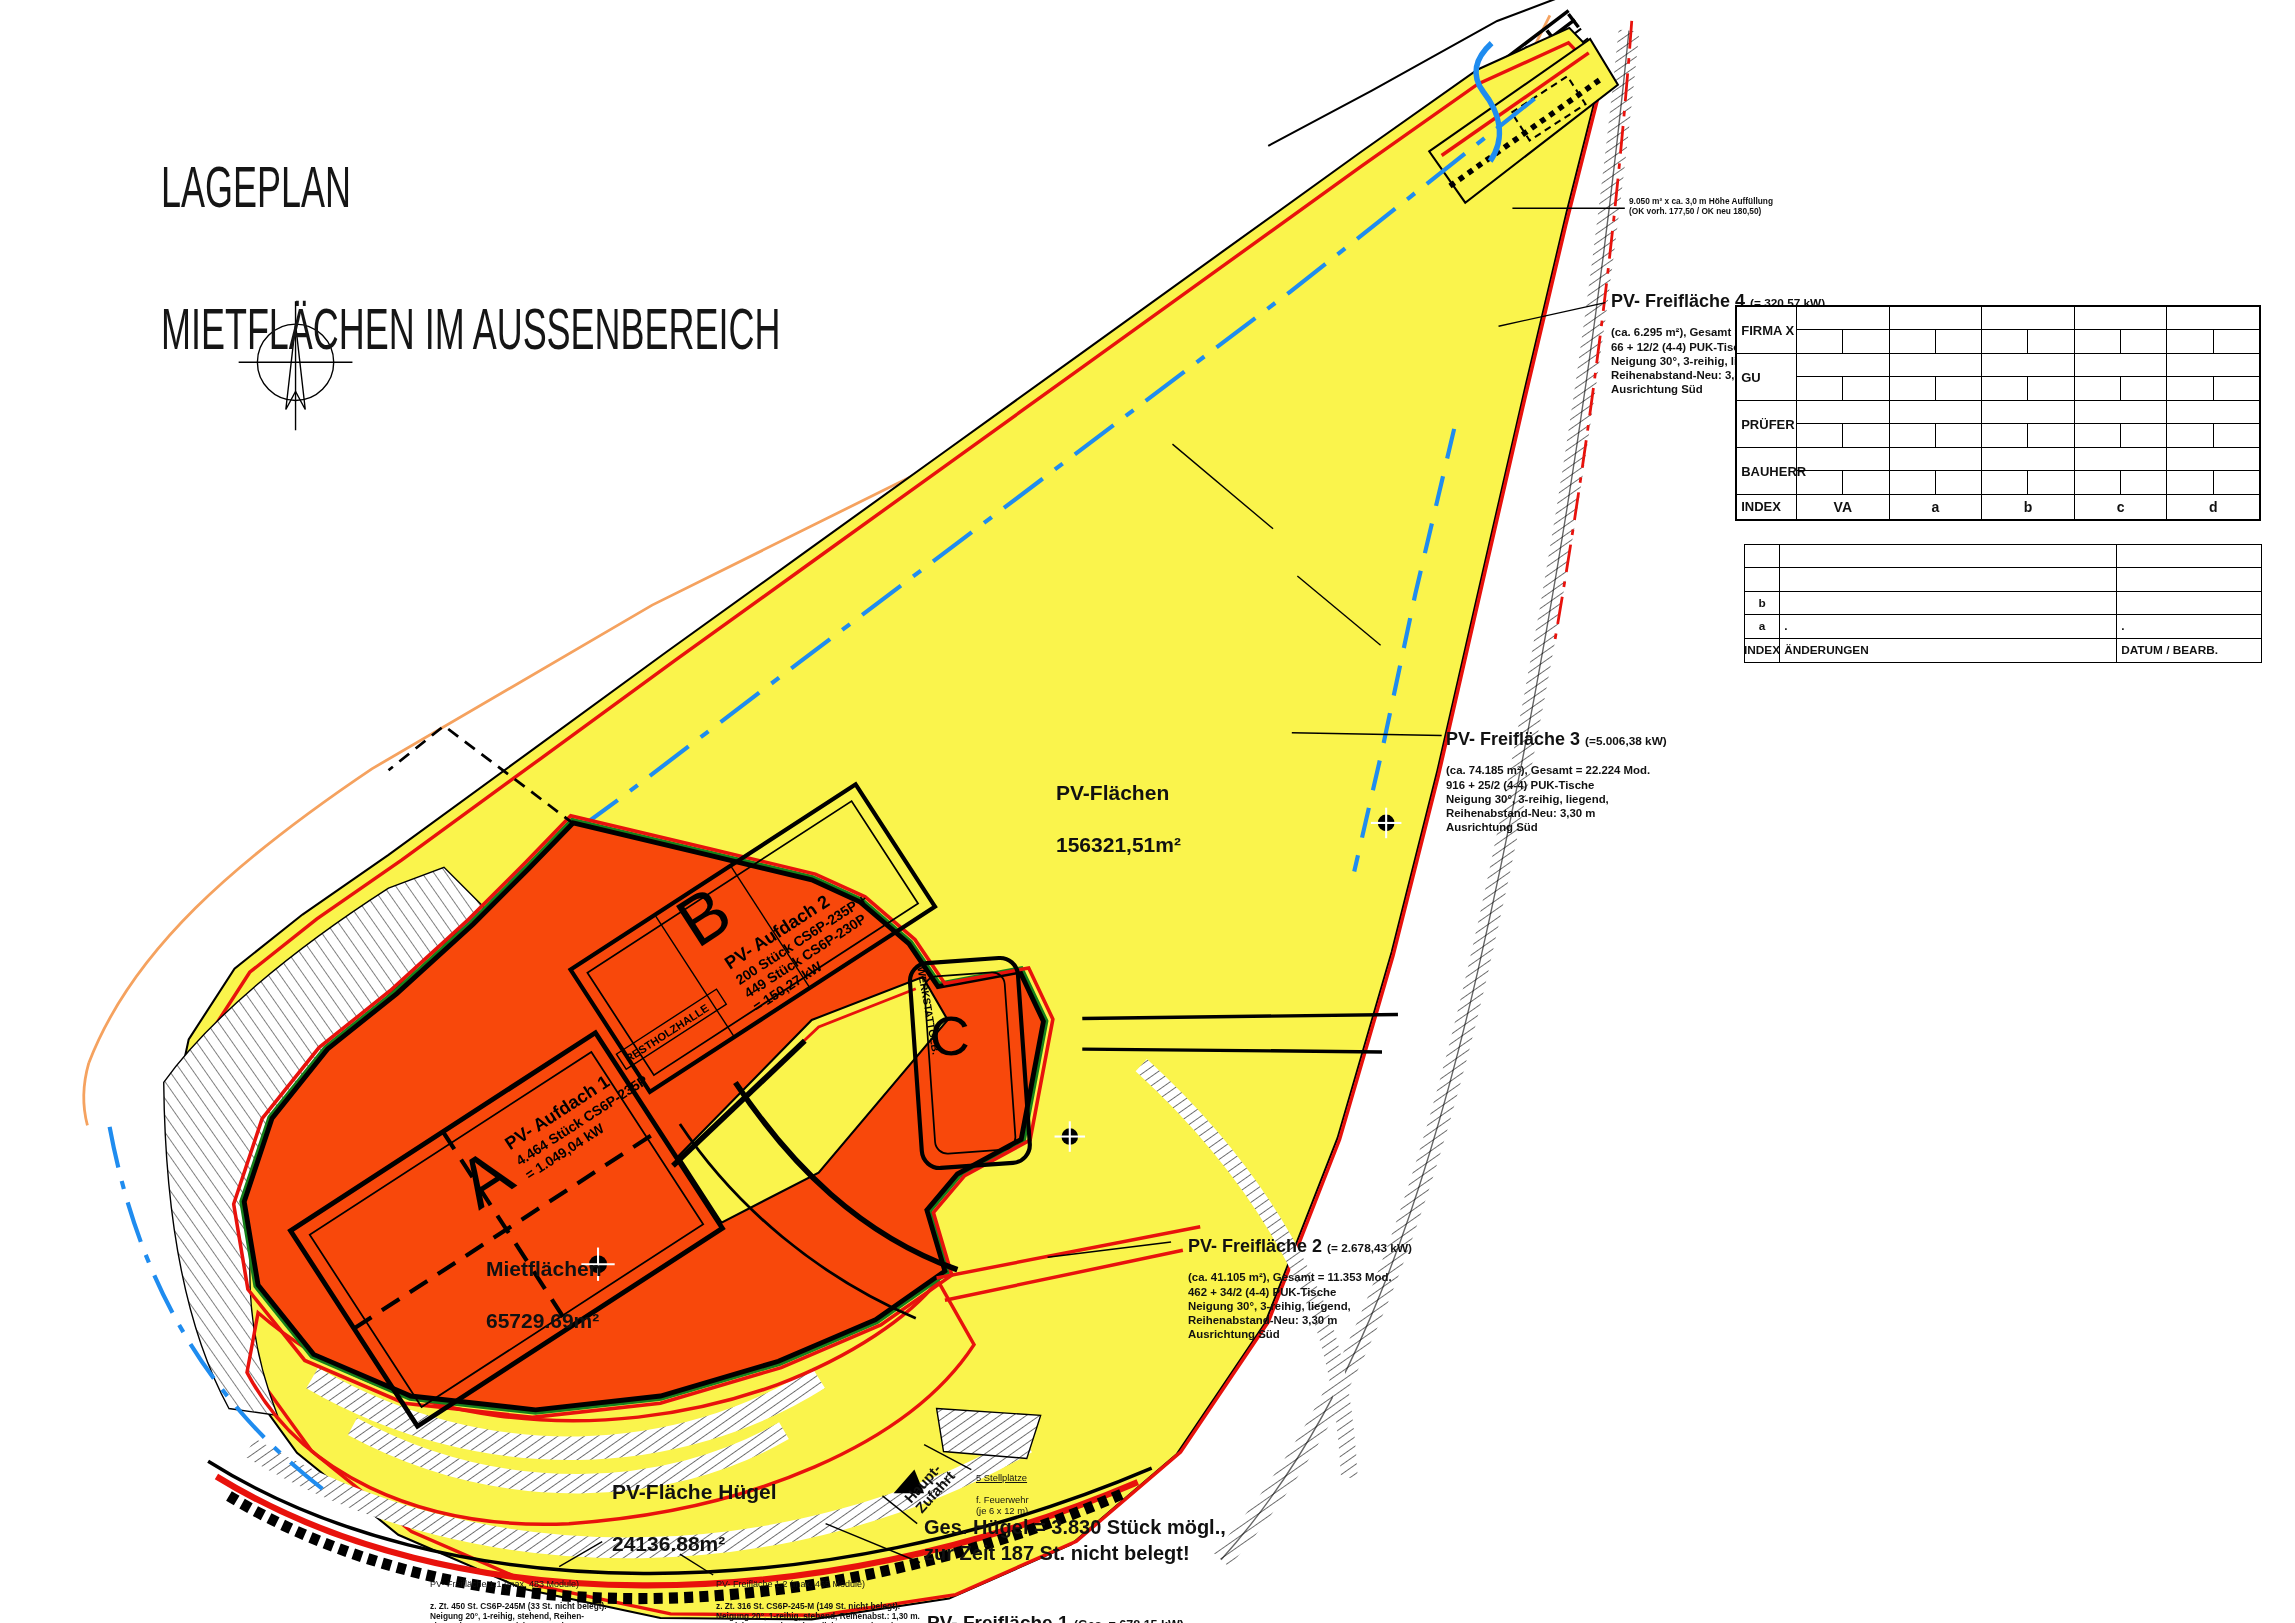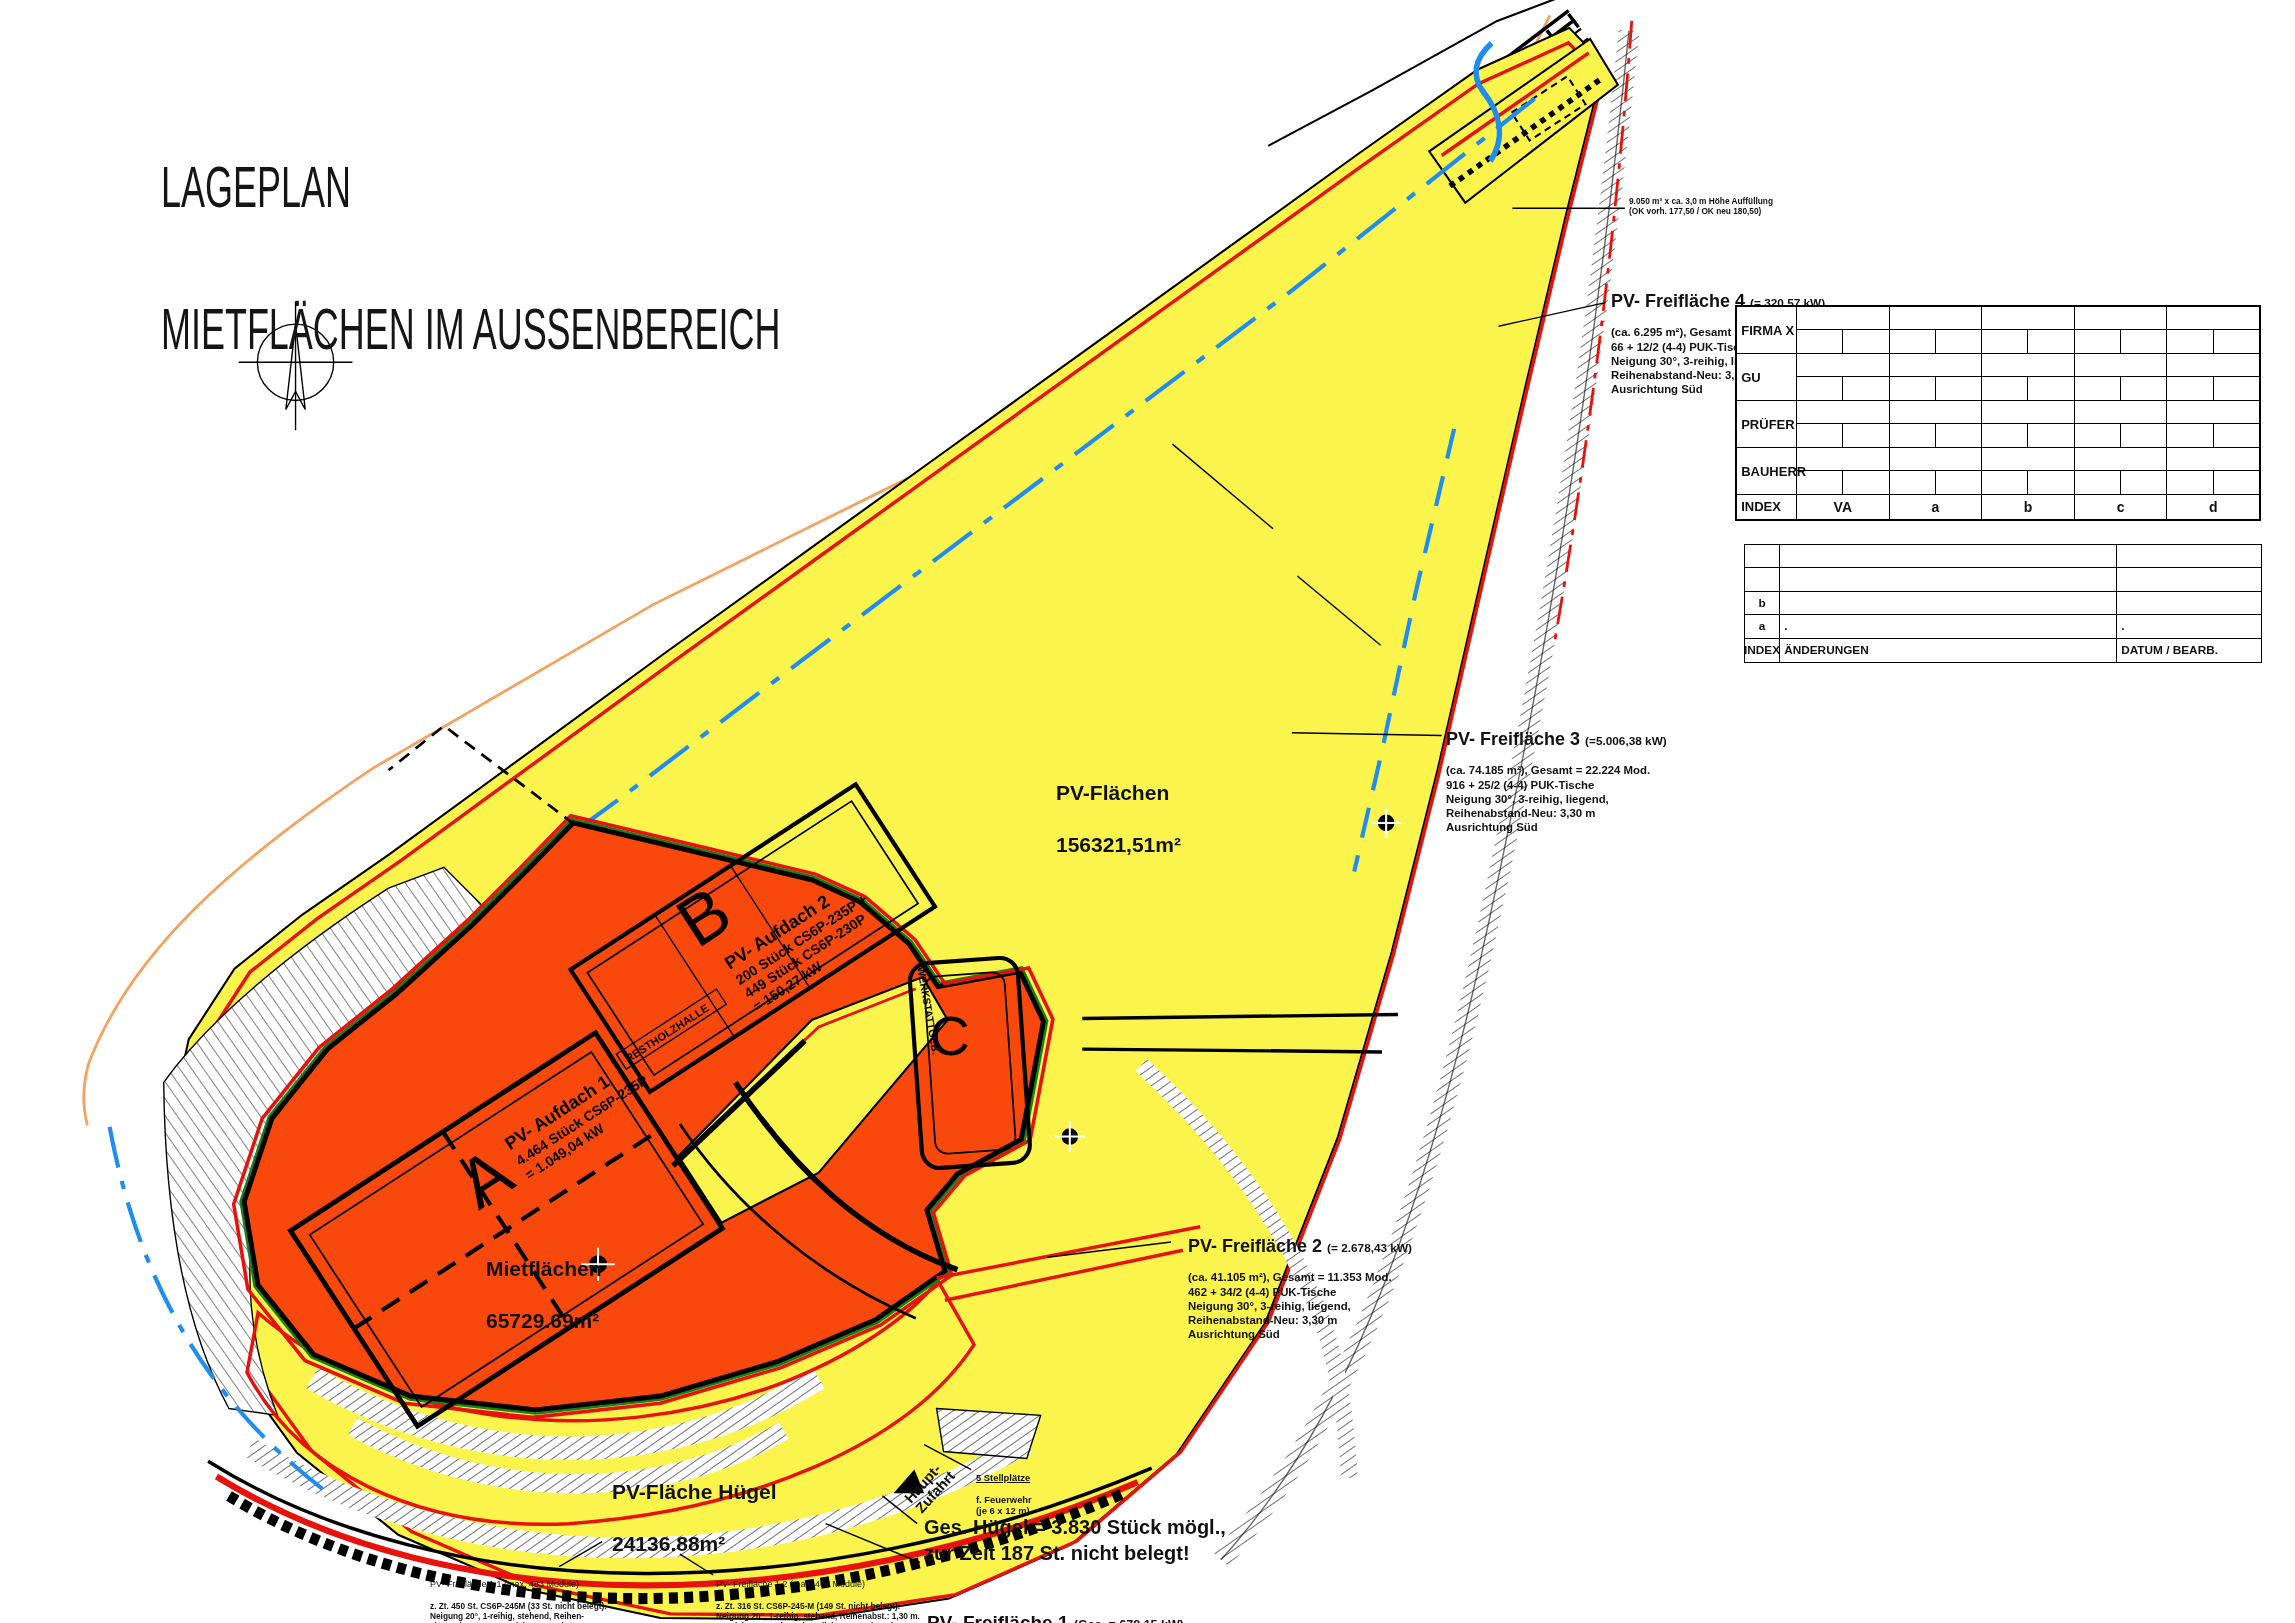--- a/index.html
+++ b/index.html
@@ -15,21 +15,21 @@
   .ann-head{font-size:18px;font-weight:700;line-height:19.4px;white-space:nowrap;}
   .ann-head .kw{font-size:11.8px;font-weight:700;}
   .ann-body{font-size:11.4px;font-weight:700;line-height:14.2px;}
   .big-note{font-size:20px;font-weight:600;line-height:26px;}
   .pv1-head{font-size:19px;font-weight:700;line-height:21px;white-space:nowrap;margin-top:28px;}
   .pv1-head .kw{font-size:12.5px;}
   .pv1-body{font-size:10.4px;font-weight:700;line-height:13px;}
   .tiny-head{font-size:9px;font-weight:400;line-height:10.4px;white-space:nowrap;}
   .tiny-body{font-size:8.3px;font-weight:700;line-height:10px;}
   .micro{font-size:8.3px;font-weight:700;line-height:9.7px;}
-  .stell{font-size:9.4px;font-weight:700;line-height:11px;}
+  .stell{font-size:9.4px;font-weight:400;line-height:11px;}
   .stell-u{text-decoration:underline;}
   .rot-zufahrt{transform:rotate(-48deg);transform-origin:0 0;font-size:14.6px;font-weight:700;line-height:15.3px;}
 
   
   .tblock{position:absolute;left:1735px;top:305px;width:526px;border:2.1px solid #000;background:#fff;box-sizing:border-box;}
   .tb-row{display:flex;height:46px;border-bottom:1.4px solid #000;}
   .tb-label{width:60px;border-right:1.4px solid #000;font-size:13px;font-weight:700;
             display:flex;align-items:center;padding-left:4.2px;box-sizing:border-box;}
   .tb-cells{flex:1;display:flex;}
   .tb-col{flex:1;display:flex;flex-direction:column;border-right:1.4px solid #000;box-sizing:border-box;}

